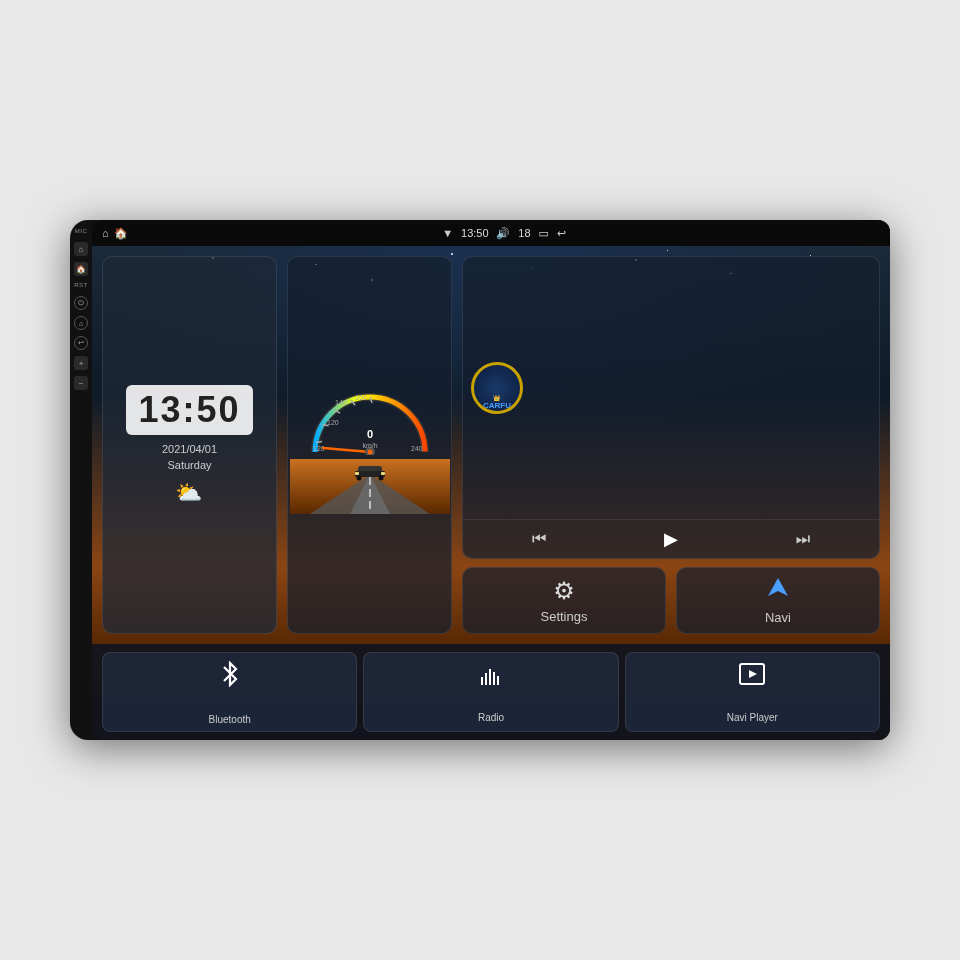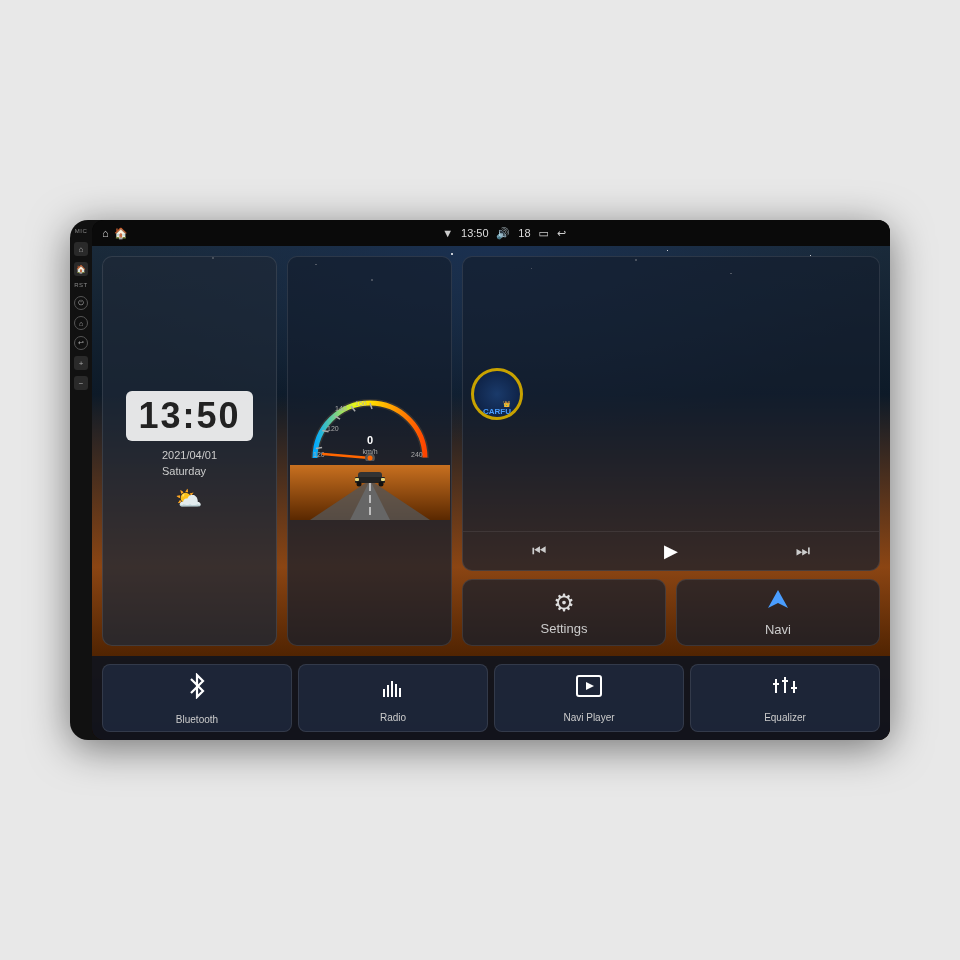--- a/index.html
+++ b/index.html
@@ -172,21 +172,21 @@
     .clock-time {
       font-size: 36px;
       font-weight: bold;
       color: #222;
       letter-spacing: 2px;
     }
 
     .clock-date {
       color: #ccc;
       font-size: 11px;
-      text-align: left;
+      text-align: center;
       line-height: 1.5;
     }
 
     .weather-icon {
       margin-top: 6px;
       font-size: 22px;
     }
 
     
     .speedo-widget {
@@ -231,21 +231,21 @@
       align-items: center;
       justify-content: center;
       flex-shrink: 0;
       overflow: hidden;
     }
 
     .music-album-inner {
       font-size: 10px;
       color: #c8a200;
       font-weight: bold;
-      text-align: right;
+      text-align: center;
       margin-top: 28px;
     }
 
     .music-info {
       flex: 1;
     }
 
     .music-title {
       color: #eee;
       font-size: 11px;
@@ -331,21 +331,21 @@
       background: rgba(30,40,60,0.85);
       border-radius: 8px;
       border: 1px solid rgba(255,255,255,0.1);
       display: flex;
       flex-direction: column;
       align-items: center;
       justify-content: center;
       padding: 8px 4px 6px;
       cursor: pointer;
       color: #ddd;
-      gap: 9px;
+      gap: 21px;
     }
 
     .app-icon {
       font-size: 22px;
       color: #eee;
     }
 
     .app-label {
       font-size: 10px;
       color: #ccc;
@@ -586,30 +586,17 @@
         <div class="app-btn">
           <span class="app-icon">
             <svg width="26" height="22" viewBox="0 0 26 22" fill="none" stroke="white" stroke-width="2">
               <rect x="1" y="1" width="24" height="20" rx="2"></rect>
               <polygon points="10,7 10,15 18,11" fill="white" stroke="none"></polygon>
             </svg>
           </span>
           <span class="app-label">Navi Player</span>
         </div>
 
-        <div class="app-btn">
-          <span class="app-icon">
-            <svg width="26" height="22" viewBox="0 0 26 22" fill="none" stroke="white" stroke-width="2">
-              <line x1="4" y1="4" x2="4" y2="18"></line>
-              <line x1="1" y1="9" x2="7" y2="9"></line>
-              <line x1="13" y1="2" x2="13" y2="18"></line>
-              <line x1="10" y1="6" x2="16" y2="6"></line>
-              <line x1="22" y1="6" x2="22" y2="18"></line>
-              <line x1="19" y1="13" x2="25" y2="13"></line>
-            </svg>
-          </span>
-          <span class="app-label">Equalizer</span>
-        </div>
 
       </div>
     </div>
   </div>
 </div>
 
 </body></html>

